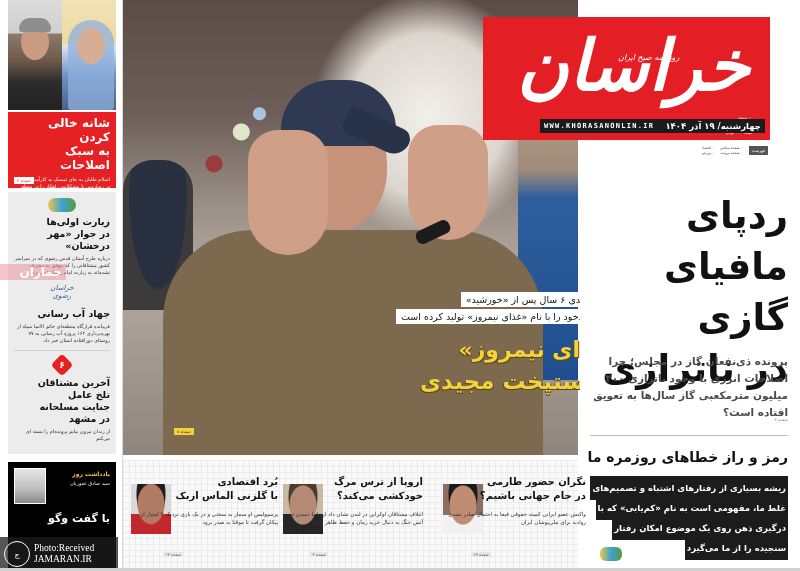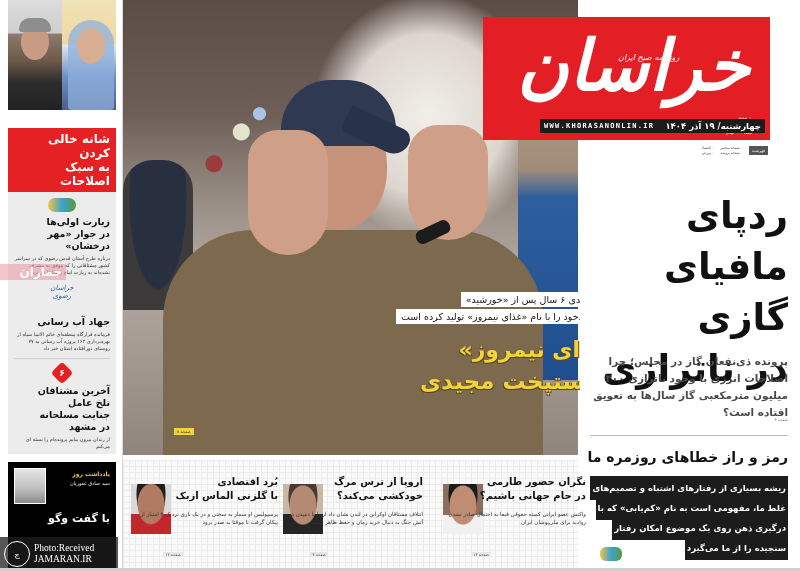--- a/index.html
+++ b/index.html
@@ -12,30 +12,30 @@
   .left-col { position: absolute; left: 0; top: 0; width: 123px; height: 571px; background: #ffffff; border-right: 1px solid #d8d8d8; }
   .lc-photos { position: absolute; left: 8px; top: 0; width: 108px; height: 110px; display: flex; }
   .lc-photo-a { flex: 1; background: linear-gradient(#f0e2b8, #efd9a0 40%, #dfe6f2 41%, #6d8fc4 70%, #4b5f86); position: relative; }
   .lc-photo-b { flex: 1; background: linear-gradient(#dcdcdc, #cfcfcf 30%, #8c7a6c 31%, #6d5a4a 55%, #2c2c2c 75%, #222); position: relative; }
   .face { position: absolute; border-radius: 50%; }
   .lc-photo-a .face { left: 15px; top: 28px; width: 28px; height: 36px; background: #d7ad94; }
   .lc-photo-a .scarf { position: absolute; left: 6px; top: 20px; width: 46px; height: 90px; border-radius: 24px 24px 4px 4px; background: #8fb0dc; opacity: .75; }
   .lc-photo-b .face { left: 13px; top: 24px; width: 28px; height: 36px; background: #c99b83; }
   .lc-photo-b .hair { position: absolute; left: 11px; top: 18px; width: 32px; height: 14px; border-radius: 14px 14px 4px 4px; background: #8e8e8e; }
 
-  .lc-red { position: absolute; left: 8px; top: 128px; width: 108px; height: 76px; background: #e52124; color: #fff; padding: 4px 6px; text-align: right; }
+  .lc-red { position: absolute; left: 8px; top: 112px; width: 108px; height: 76px; background: #e52124; color: #fff; padding: 4px 6px; text-align: right; }
   .lc-red h3 { font-size: 12px; line-height: 14px; font-weight: bold; }
   .lc-red p { font-size: 5px; line-height: 7px; margin-top: 4px; opacity: .95; }
   .lc-red .pg { position: absolute; left: 6px; bottom: 4px; background: #fff; color: #e52124; font-size: 4px; padding: 1px 3px; }
 
   .lc-gray { position: absolute; left: 8px; top: 192px; width: 108px; height: 262px; background: #ececec; }
   .section-logo { display: block; margin: 6px auto 0 auto; width: 28px; height: 14px; border-radius: 8px; background: linear-gradient(90deg, #f2c541, #3aa3d1, #5a9a3c); }
   .lc-gray h4 { font-size: 9.5px; line-height: 12px; font-weight: bold; color: #111; padding: 4px 6px 0 6px; text-align: right; margin-left: 16px; }
   .lc-gray p { font-size: 5px; line-height: 7px; color: #333; padding: 3px 6px 0 6px; text-align: right; }
-  .khorasan-razavi-logo { margin: 8px auto 12px auto; width: 36px; font-size: 7px; color: #2d5a9a; text-align: center; font-style: italic; }
+  .khorasan-razavi-logo { margin: 8px auto 4px auto; width: 36px; font-size: 7px; color: #2d5a9a; text-align: center; font-style: italic; }
   .lc-sep { height: 1px; background: #cfcfcf; margin: 6px 6px 0 6px; }
   .six-badge { margin: 6px auto 0 auto; width: 16px; height: 16px; border-radius: 4px; transform: rotate(45deg); background: #e52124; position: relative; }
   .six-badge span { position: absolute; inset: 0; display: flex; align-items: center; justify-content: center; transform: rotate(-45deg); color: #fff; font-size: 9px; font-weight: bold; }
   .watermark-strip { position: absolute; left: 0; top: 264px; width: 66px; height: 16px; background: rgba(235,150,160,.55); }
   .watermark-strip span { display: block; font-size: 12px; color: #fff; padding: 1px 4px; font-weight: bold; }
 
   .lc-column { position: absolute; left: 8px; top: 462px; width: 108px; height: 109px; background: #000000; color: #fff; }
   .lc-column .author-photo { position: absolute; left: 6px; top: 6px; width: 32px; height: 36px; background: linear-gradient(#e6e6e6, #bdbdbd 60%, #8a8a8a); border: 1px solid #fff; }
   .lc-column .kicker { position: absolute; right: 6px; top: 8px; font-size: 6px; color: #f3c646; font-weight: bold; }
   .lc-column .author { position: absolute; right: 6px; top: 18px; font-size: 5px; color: #e8e8e8; }

